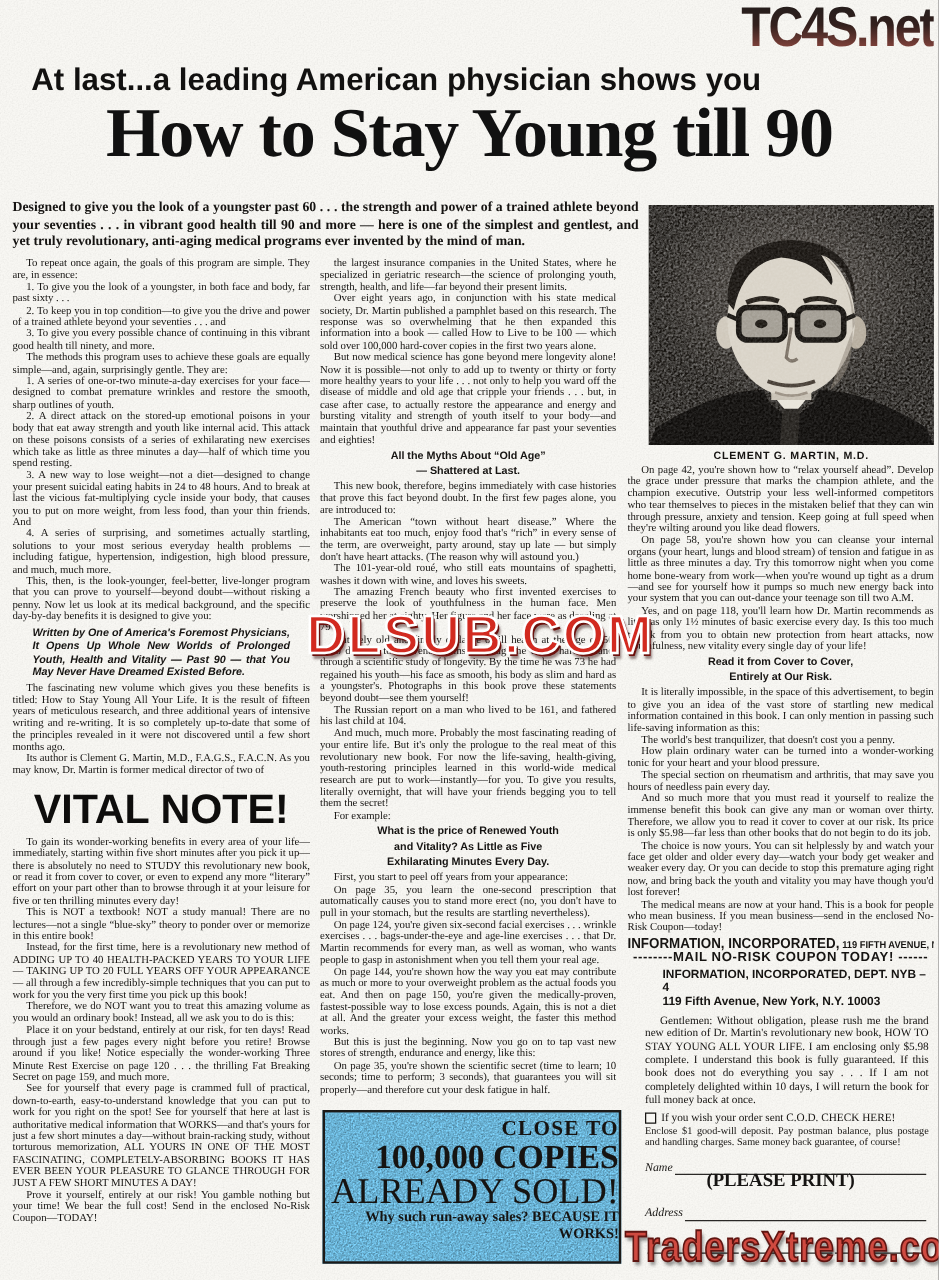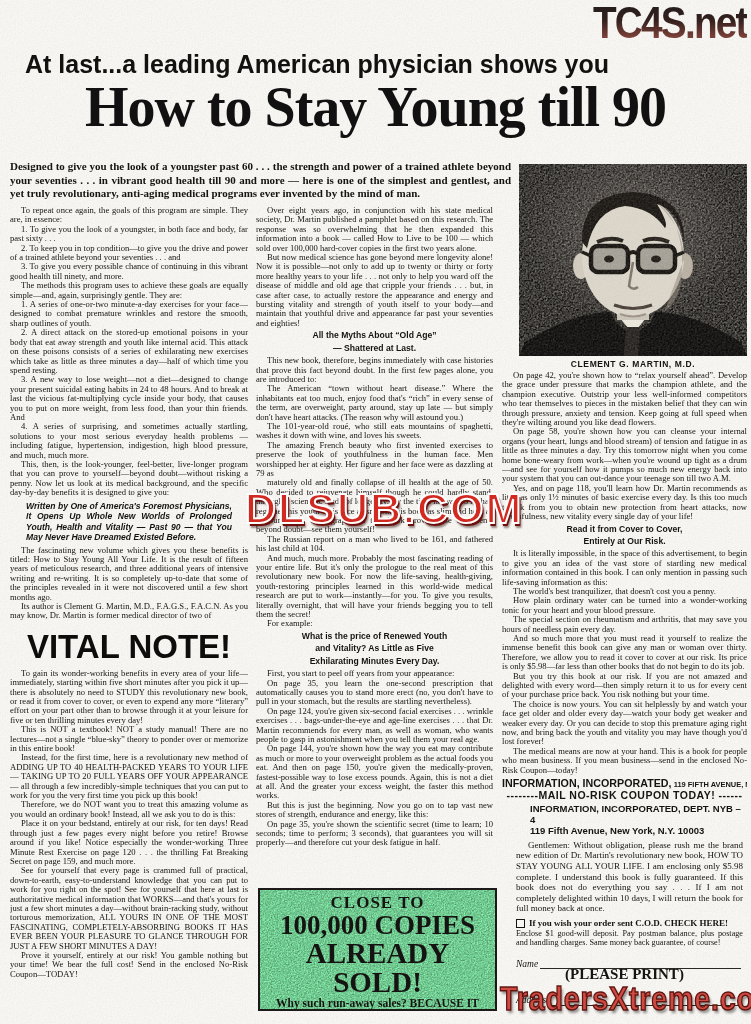--- a/index.html
+++ b/index.html
@@ -33,26 +33,26 @@
   .subhead{font-family:"Liberation Sans",sans-serif;font-weight:700;text-align:center;
     text-indent:0;margin:3px 0 0 0 !important;}
   .subhead + .para, .subhead + .flush{margin-top:3px !important;}
   .vital-head{font-family:"Liberation Sans",sans-serif;font-weight:900;font-size:33px;
     line-height:1.15;text-align:center;text-indent:0;margin:7px 0 3px 0 !important;
     letter-spacing:0px;color:#0e0d0c;}
   .promo-block{font-family:"Liberation Sans",sans-serif;font-weight:700;text-indent:0;
     padding:0 16px;margin:3px 0 !important;text-align:justify;line-height:10.5px;font-style:italic;}
   
   .sold-box{position:absolute;top:888px;left:258px;width:235px;height:119px;
-    border:2px solid #1c1a18;background:#86efac;text-align:center;overflow:hidden;}
+    border:2px solid #1c1a18;background:#7dd3fc;text-align:right;overflow:hidden;}
   .sold-box .noise{position:absolute;top:0;left:0;}
   .sold-inner{position:relative;padding-top:3px;}
   .sold-l1{font-weight:700;font-size:17px;line-height:19px;letter-spacing:1px;}
   .sold-l2{font-weight:700;font-size:27px;line-height:27px;letter-spacing:0px;}
-  .sold-l3{font-weight:700;font-size:29px;line-height:29px;}
+  .sold-l3{font-weight:400;font-size:29px;line-height:29px;}
   .sold-l4{font-weight:700;font-size:11.5px;line-height:13px;}
   
   .wm{position:absolute;font-family:"Liberation Sans",sans-serif;font-weight:900;
     white-space:nowrap;pointer-events:none;}
   .wm-center{top:487px;left:245px;font-size:43px;letter-spacing:2px;line-height:1;
     color:#d22a20;-webkit-text-stroke:2px #ffffff;
     text-shadow:2px 3px 0 #6d100c,3px 5px 2px rgba(40,0,0,.45);}
   .wm-bottom{top:981px;left:500px;font-size:34px;letter-spacing:1px;line-height:1;
     transform:scaleX(.84);transform-origin:left top;color:#cf4a40;
     -webkit-text-stroke:1.5px #5f1511;text-shadow:2px 3px 3px rgba(0,0,0,.45);}
@@ -62,21 +62,21 @@
     transform:scaleX(.93);transform-origin:left;margin-top:2px;}
   .coupon-header .big{font-size:11.5px;}
   .coupon-header .small{font-size:8px;}
   .mail-line{font-family:"Liberation Sans",sans-serif;font-weight:700;font-size:10.5px;
     text-align:center;letter-spacing:.5px;margin:2px 0;white-space:nowrap;}
   .dept-line,.addr-line{font-family:"Liberation Sans",sans-serif;font-weight:700;
     font-size:9.5px;line-height:11px;padding-left:28px;text-indent:0;}
   .coupon-body{font-size:9px;line-height:10.6px;text-align:justify;text-indent:12px;
     padding:4px 4px 0 14px;}
   .cod-row{display:flex;align-items:flex-start;gap:4px;padding:4px 4px 0 14px;
-    font-weight:700;font-size:9px;line-height:10px;}
+    font-weight:400;font-size:9px;line-height:10px;}
   .checkbox{display:inline-block;width:7px;height:7px;border:1.2px solid #161412;
     margin-top:1px;flex:0 0 auto;background:#f8f7f3;}
   .cod-note{font-size:8.2px;line-height:9.2px;text-align:justify;padding:1px 4px 0 14px;}
   .field-row{display:flex;align-items:flex-end;padding:0 6px 0 14px;font-style:italic;
     font-size:9.5px;text-align:right;}
   .field-row .lbl{flex:0 0 auto;}
   .fline{flex:1 1 auto;border-bottom:1px solid #2a2826;height:11px;margin-left:2px;}
   .row-name{margin-top:10px;}
   .row-addr{margin-top:14px;}
   .row-city{margin-top:14px;}
@@ -168,20 +168,21 @@
       <p class="vital-head">VITAL NOTE!</p>
       <p class="para">To gain its wonder-working benefits in every area of your life—immediately, starting within five short minutes after you pick it up—there is absolutely no need to STUDY this revolutionary new book, or read it from cover to cover, or even to expend any more “literary” effort on your part other than to browse through it at your leisure for five or ten thrilling minutes every day!</p>
       <p class="para">This is NOT a textbook! NOT a study manual! There are no lectures—not a single “blue-sky” theory to ponder over or memorize in this entire book!</p>
       <p class="para">Instead, for the first time, here is a revolutionary new method of ADDING UP TO 40 HEALTH-PACKED YEARS TO YOUR LIFE — TAKING UP TO 20 FULL YEARS OFF YOUR APPEARANCE — all through a few incredibly-simple techniques that you can put to work for you the very first time you pick up this book!</p>
       <p class="para">Therefore, we do NOT want you to treat this amazing volume as you would an ordinary book! Instead, all we ask you to do is this:</p>
       <p class="para">Place it on your bedstand, entirely at our risk, for ten days! Read through just a few pages every night before you retire! Browse around if you like! Notice especially the wonder-working Three Minute Rest Exercise on page 120 . . . the thrilling Fat Breaking Secret on page 159, and much more.</p>
       <p class="para">See for yourself that every page is crammed full of practical, down-to-earth, easy-to-understand knowledge that you can put to work for you right on the spot! See for yourself that here at last is authoritative medical information that WORKS—and that's yours for just a few short minutes a day—without brain-racking study, without torturous memorization, ALL YOURS IN ONE OF THE MOST FASCINATING, COMPLETELY-ABSORBING BOOKS IT HAS EVER BEEN YOUR PLEASURE TO GLANCE THROUGH FOR JUST A FEW SHORT MINUTES A DAY!</p>
       <p class="para">Prove it yourself, entirely at our risk! You gamble nothing but your time! We bear the full cost! Send in the enclosed No-Risk Coupon—TODAY!</p>
     </div>
   <div class="col col-mid">
+      <p class="flush">the largest insurance companies in the United States, where he specialized in geriatric research—the science of prolonging youth, strength, health, and life—far beyond their present limits.</p>
       <p class="para">Over eight years ago, in conjunction with his state medical society, Dr. Martin published a pamphlet based on this research. The response was so overwhelming that he then expanded this information into a book — called How to Live to be 100 — which sold over 100,000 hard-cover copies in the first two years alone.</p>
       <p class="para">But now medical science has gone beyond mere longevity alone! Now it is possible—not only to add up to twenty or thirty or forty more healthy years to your life . . . not only to help you ward off the disease of middle and old age that cripple your friends . . . but, in case after case, to actually restore the appearance and energy and bursting vitality and strength of youth itself to your body—and maintain that youthful drive and appearance far past your seventies and eighties!</p>
       <p class="subhead">All the Myths About “Old Age”</p>
       <p class="subhead">— Shattered at Last.</p>
       <p class="para">This new book, therefore, begins immediately with case histories that prove this fact beyond doubt. In the first few pages alone, you are introduced to:</p>
       <p class="para">The American “town without heart disease.” Where the inhabitants eat too much, enjoy food that's “rich” in every sense of the term, are overweight, party around, stay up late — but simply don't have heart attacks. (The reason why will astound you.)</p>
       <p class="para">The 101-year-old roué, who still eats mountains of spaghetti, washes it down with wine, and loves his sweets.</p>
       <p class="para">The amazing French beauty who first invented exercises to preserve the look of youthfulness in the human face. Men worshipped her at eighty. Her figure and her face were as dazzling at 79 as</p>
       <p class="flush">maturely old and finally collapse of ill health at the age of 50. Who decided to rejuvenate himself though he could hardly stand, through a scientific study of longevity. By the time he was 73 he had regained his youth—his face as smooth, his body as slim and hard as a youngster's. Photographs in this book prove these statements beyond doubt—see them yourself!</p>
       <p class="para">The Russian report on a man who lived to be 161, and fathered his last child at 104.</p>
@@ -203,21 +204,20 @@
         <p class="para">On page 42, you're shown how to “relax yourself ahead”. Develop the grace under pressure that marks the champion athlete, and the champion executive. Outstrip your less well-informed competitors who tear themselves to pieces in the mistaken belief that they can win through pressure, anxiety and tension. Keep going at full speed when they're wilting around you like dead flowers.</p>
         <p class="para">On page 58, you're shown how you can cleanse your internal organs (your heart, lungs and blood stream) of tension and fatigue in as little as three minutes a day. Try this tomorrow night when you come home bone-weary from work—when you're wound up tight as a drum—and see for yourself how it pumps so much new energy back into your system that you can out-dance your teenage son till two A.M.</p>
         <p class="para">Yes, and on page 118, you'll learn how Dr. Martin recommends as little as only 1½ minutes of basic exercise every day. Is this too much to ask from you to obtain new protection from heart attacks, now youthfulness, new vitality every single day of your life!</p>
         <p class="subhead">Read it from Cover to Cover,</p>
         <p class="subhead">Entirely at Our Risk.</p>
         <p class="para">It is literally impossible, in the space of this advertisement, to begin to give you an idea of the vast store of startling new medical information contained in this book. I can only mention in passing such life-saving information as this:</p>
         <p class="para">The world's best tranquilizer, that doesn't cost you a penny.</p>
         <p class="para">How plain ordinary water can be turned into a wonder-working tonic for your heart and your blood pressure.</p>
         <p class="para">The special section on rheumatism and arthritis, that may save you hours of needless pain every day.</p>
         <p class="para">And so much more that you must read it yourself to realize the immense benefit this book can give any man or woman over thirty. Therefore, we allow you to read it cover to cover at our risk. Its price is only $5.98—far less than other books that do not begin to do its job.</p>
-        <p class="para">But you try this book at our risk. If you are not amazed and delighted with every word—then simply return it to us for every cent of your purchase price back. You risk nothing but your time.</p>
         <p class="para">The choice is now yours. You can sit helplessly by and watch your face get older and older every day—watch your body get weaker and weaker every day. Or you can decide to stop this premature aging right now, and bring back the youth and vitality you may have though you'd lost forever!</p>
         <p class="para">The medical means are now at your hand. This is a book for people who mean business. If you mean business—send in the enclosed No-Risk Coupon—today!</p>
       </div>
 
     <div class="coupon">
       <div class="coupon-header">
         <span class="big">INFORMATION, INCORPORATED,</span>
         <span class="small">119 FIFTH AVENUE, NEW YORK 10003</span>
       </div>
       <div class="mail-line">--------MAIL NO-RISK COUPON TODAY! ------</div>

